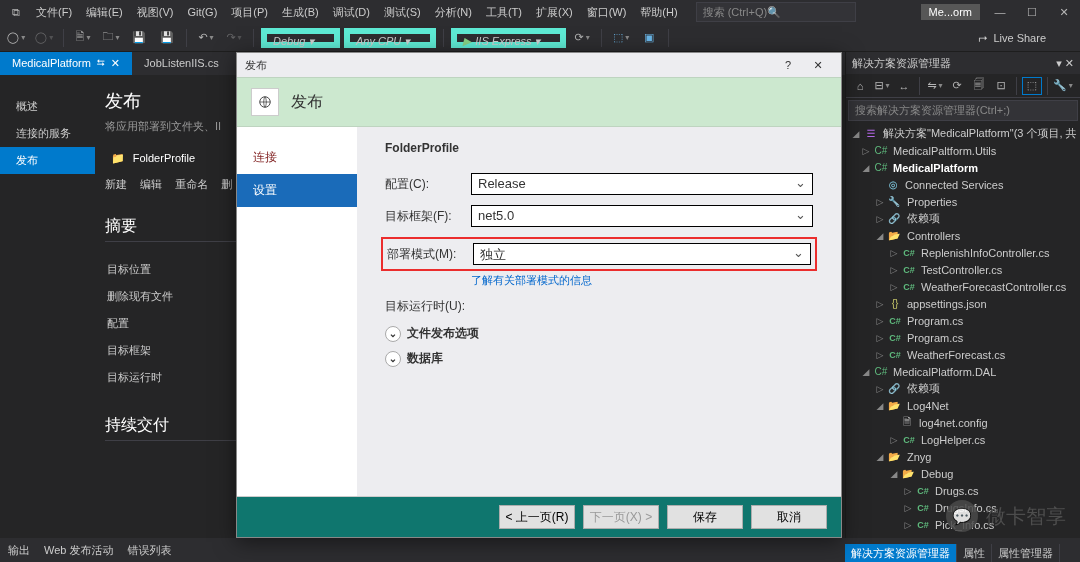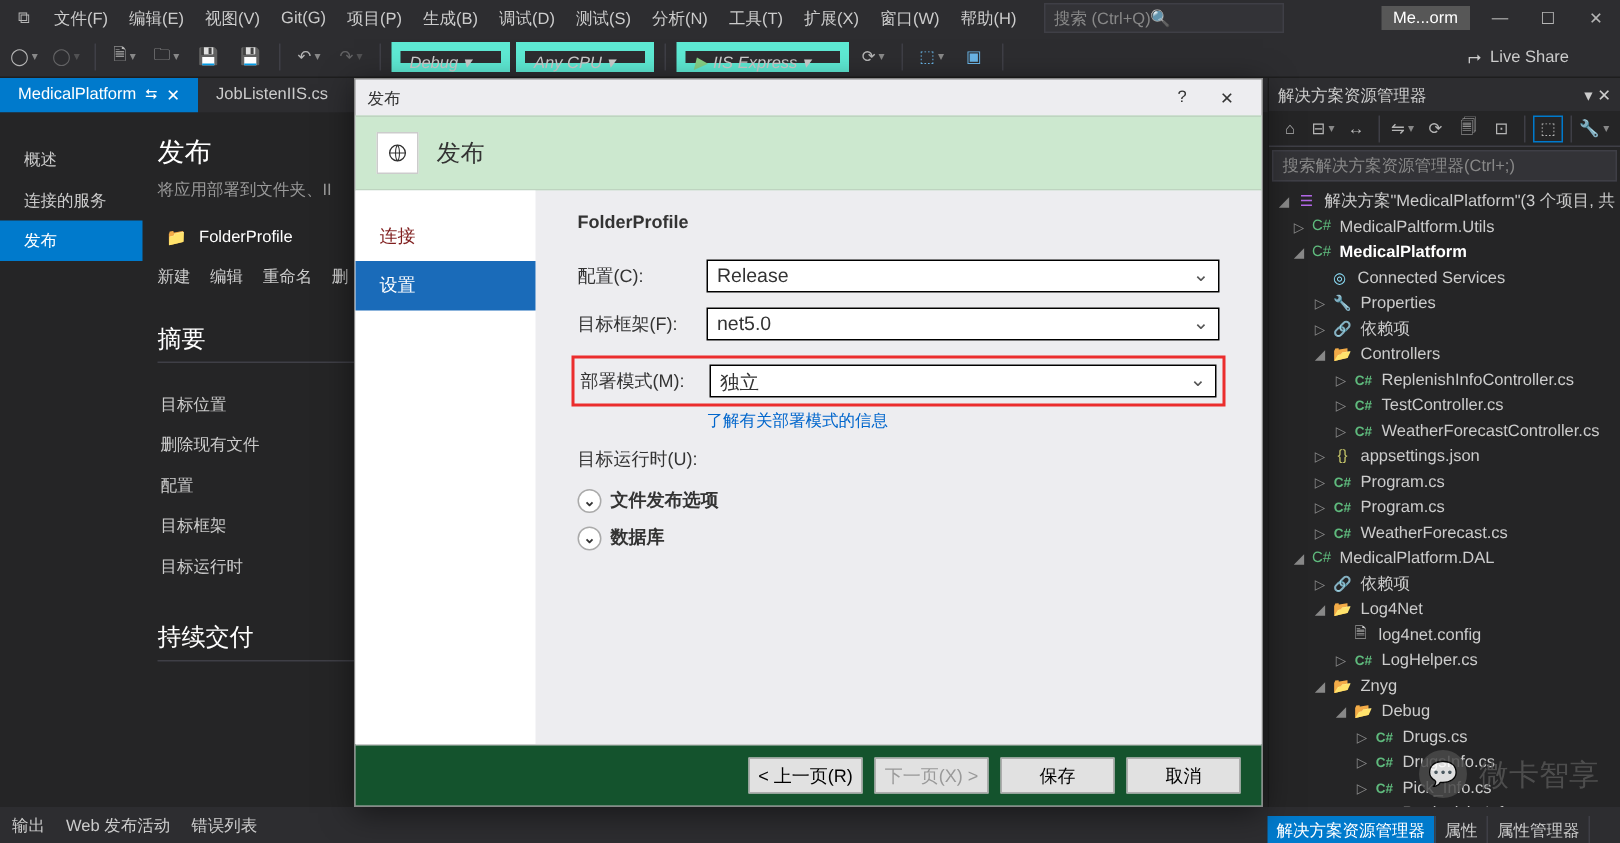--- a/index.html
+++ b/index.html
@@ -82,21 +82,21 @@
 .dialog-form-title { font-weight: bold; margin-bottom: 18px; }
 .form-row { display: flex; align-items: center; margin-bottom: 10px; }
 .form-label { width: 86px; }
 .form-select { flex: 1; border: 1px solid #000000; background: #fff; padding: 2px 6px; height: 22px; font-size: 13px; position: relative; }
 .form-select::after { content: "⌄"; position: absolute; right: 6px; top: 1px; color: #555; }
 .highlight-row { border: 2px solid #eb2d2d; padding: 4px 0; margin: 6px -4px 2px -4px; }
 .highlight-row .form-row { margin-bottom: 0; padding: 0 4px; }
 .form-link { color: #0066cc; margin-left: 86px; font-size: 11px; margin-bottom: 10px; cursor: pointer; }
 .form-expand { display: flex; align-items: center; gap: 6px; margin-top: 8px; font-weight: bold; }
 .expand-btn { width: 16px; height: 16px; border: 1px solid #aaa; border-radius: 50%; display: flex; align-items: center; justify-content: center; font-size: 10px; background: #fff; cursor: pointer; }
-.dialog-footer { display: flex; justify-content: flex-end; padding: 8px 14px; gap: 8px; border-top: 1px solid #ccc; background: #14532d; }
+.dialog-footer { display: flex; justify-content: flex-end; padding: 8px 14px; gap: 8px; border-top: 1px solid #ccc; background: #0f766e; }
 .dlg-btn { min-width: 76px; height: 24px; border: 1px solid #adadad; background: #e1e1e1; font-size: 12px; cursor: pointer; }
 .dlg-btn:disabled { color: #999; }
 
 .watermark { position: absolute; right: 14px; bottom: 30px; display: flex; align-items: center; gap: 8px; color: #555; font-size: 20px; opacity: 0.85; pointer-events: none; }
 .watermark-icon { width: 32px; height: 32px; border-radius: 50%; background: #4a4a4a; display: flex; align-items: center; justify-content: center; color: #fff; font-size: 16px; }
 
 svg.icon { width: 14px; height: 14px; }
 </style>
 </head>
 <body>

